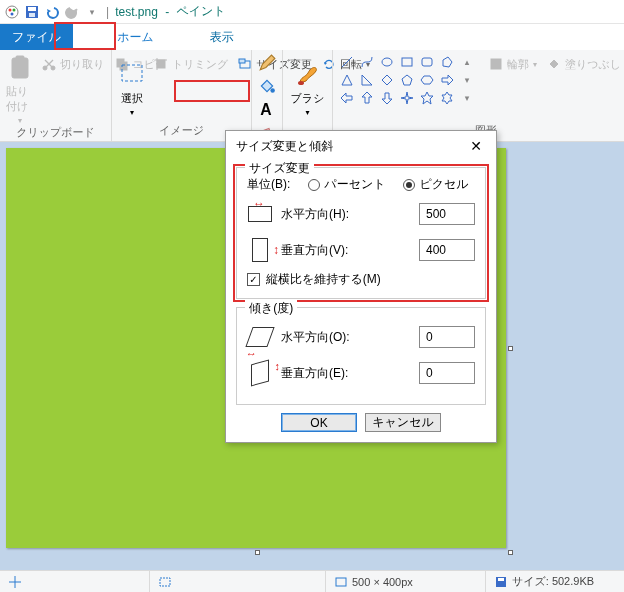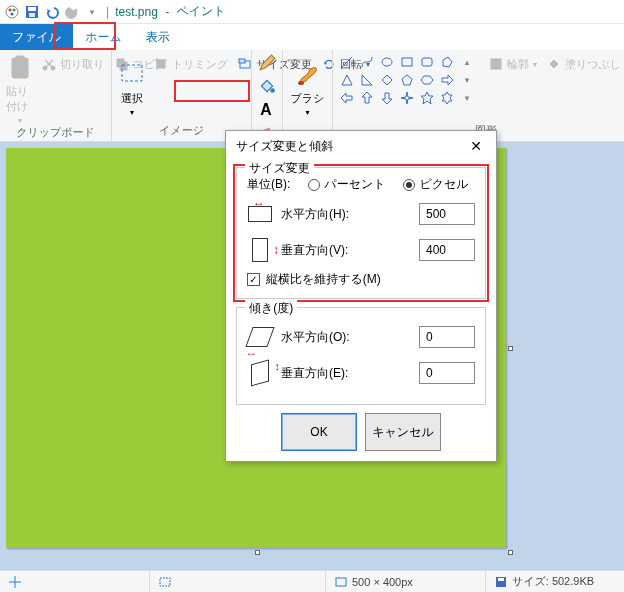--- a/index.html
+++ b/index.html
@@ -5,21 +5,21 @@
   * { box-sizing: border-box; margin: 0; padding: 0; font-family: "Meiryo UI", "MS UI Gothic", sans-serif; }
   body { background: #fff; width: 624px; height: 592px; overflow: hidden; position: relative; font-size: 12px; }
 
   
   .titlebar { height: 24px; background: #fff; border-bottom: 1px solid #e5e5e5; display: flex; align-items: center; padding: 0 4px; gap: 4px; }
   .qat-icon { width: 16px; height: 16px; display: inline-flex; align-items: center; justify-content: center; font-size: 12px; }
   .title-sep { color: #888; margin: 0 2px; }
   .title-text { color: #0f766e; font-size: 12px; }
 
   
-  .tabs { height: 26px; display: flex; align-items: stretch; background: #fff; }
+  .tabs { height: 26px; display: flex; align-items: stretch; background: #fff; gap: 32px; }
   .tab { padding: 4px 12px; font-size: 12px; display: flex; align-items: center; }
   .tab-file { background: #1979ca; color: #fff; }
   .tab-home { color: #1979ca; }
   .tab-view { color: #0369a1; }
   .home-highlight { position: absolute; top: 22px; left: 54px; width: 62px; height: 28px; border: 2px solid #e03030; pointer-events: none; }
 
   
   .ribbon { height: 92px; background: #f5f6f7; border-bottom: 1px solid #dadada; display: flex; }
   .group { border-right: 1px solid #dadada; padding: 4px 6px 2px; display: flex; flex-direction: column; justify-content: space-between; }
   .group-body { flex: 1; display: flex; gap: 4px; align-items: stretch; }
@@ -61,21 +61,21 @@
   .radio.checked .dot::after { content: ""; width: 6px; height: 6px; background: #333; border-radius: 50%; }
   .dim-icon { width: 26px; height: 30px; display: inline-flex; align-items: center; justify-content: center; }
   .dim-box-h { width: 24px; height: 16px; border: 1px solid #333; position: relative; }
   .dim-box-h::before { content: "↔"; position: absolute; top: -12px; left: 4px; color: #d22; font-size: 12px; }
   .dim-box-v { width: 16px; height: 24px; border: 1px solid #333; position: relative; }
   .dim-box-v::after { content: "↕"; position: absolute; right: -12px; top: 4px; color: #d22; font-size: 12px; }
   .txt-in { width: 56px; height: 22px; border: 1px solid #888; padding: 0 6px; font-size: 12px; }
   .chk-row { display: flex; align-items: center; gap: 6px; margin-top: 2px; }
   .chk { width: 13px; height: 13px; border: 1px solid #555; display: inline-flex; align-items: center; justify-content: center; font-size: 10px; }
   .dlg-btns { display: flex; justify-content: center; gap: 8px; margin-top: 4px; }
-  .dlg-btn { width: 76px; height: 38px; border: 1px solid #888; background: #e9e9e9; font-size: 12px; }
+  .dlg-btn { width: 76px; height: 19px; border: 1px solid #888; background: #e9e9e9; font-size: 12px; }
   .dlg-btn.primary { border: 1px solid #2a7bd0; box-shadow: inset 0 0 0 1px #7db3e8; }
   .resize-fs-highlight { position: absolute; top: -4px; left: -4px; right: -4px; bottom: -4px; border: 2px solid #e03030; pointer-events: none; }
 
   .skew-h { width: 22px; height: 20px; border: 1px solid #333; transform: skewX(-20deg); position: relative; }
   .skew-h::after { content: "↔"; position: absolute; bottom: -12px; left: 2px; color: #d22; font-size: 11px; }
   .skew-v { width: 18px; height: 22px; border: 1px solid #333; transform: skewY(-15deg); position: relative; }
   .skew-v::after { content: "↕"; position: absolute; right: -12px; top: 2px; color: #d22; font-size: 11px; }
 </style>
 </head>
 <body>

